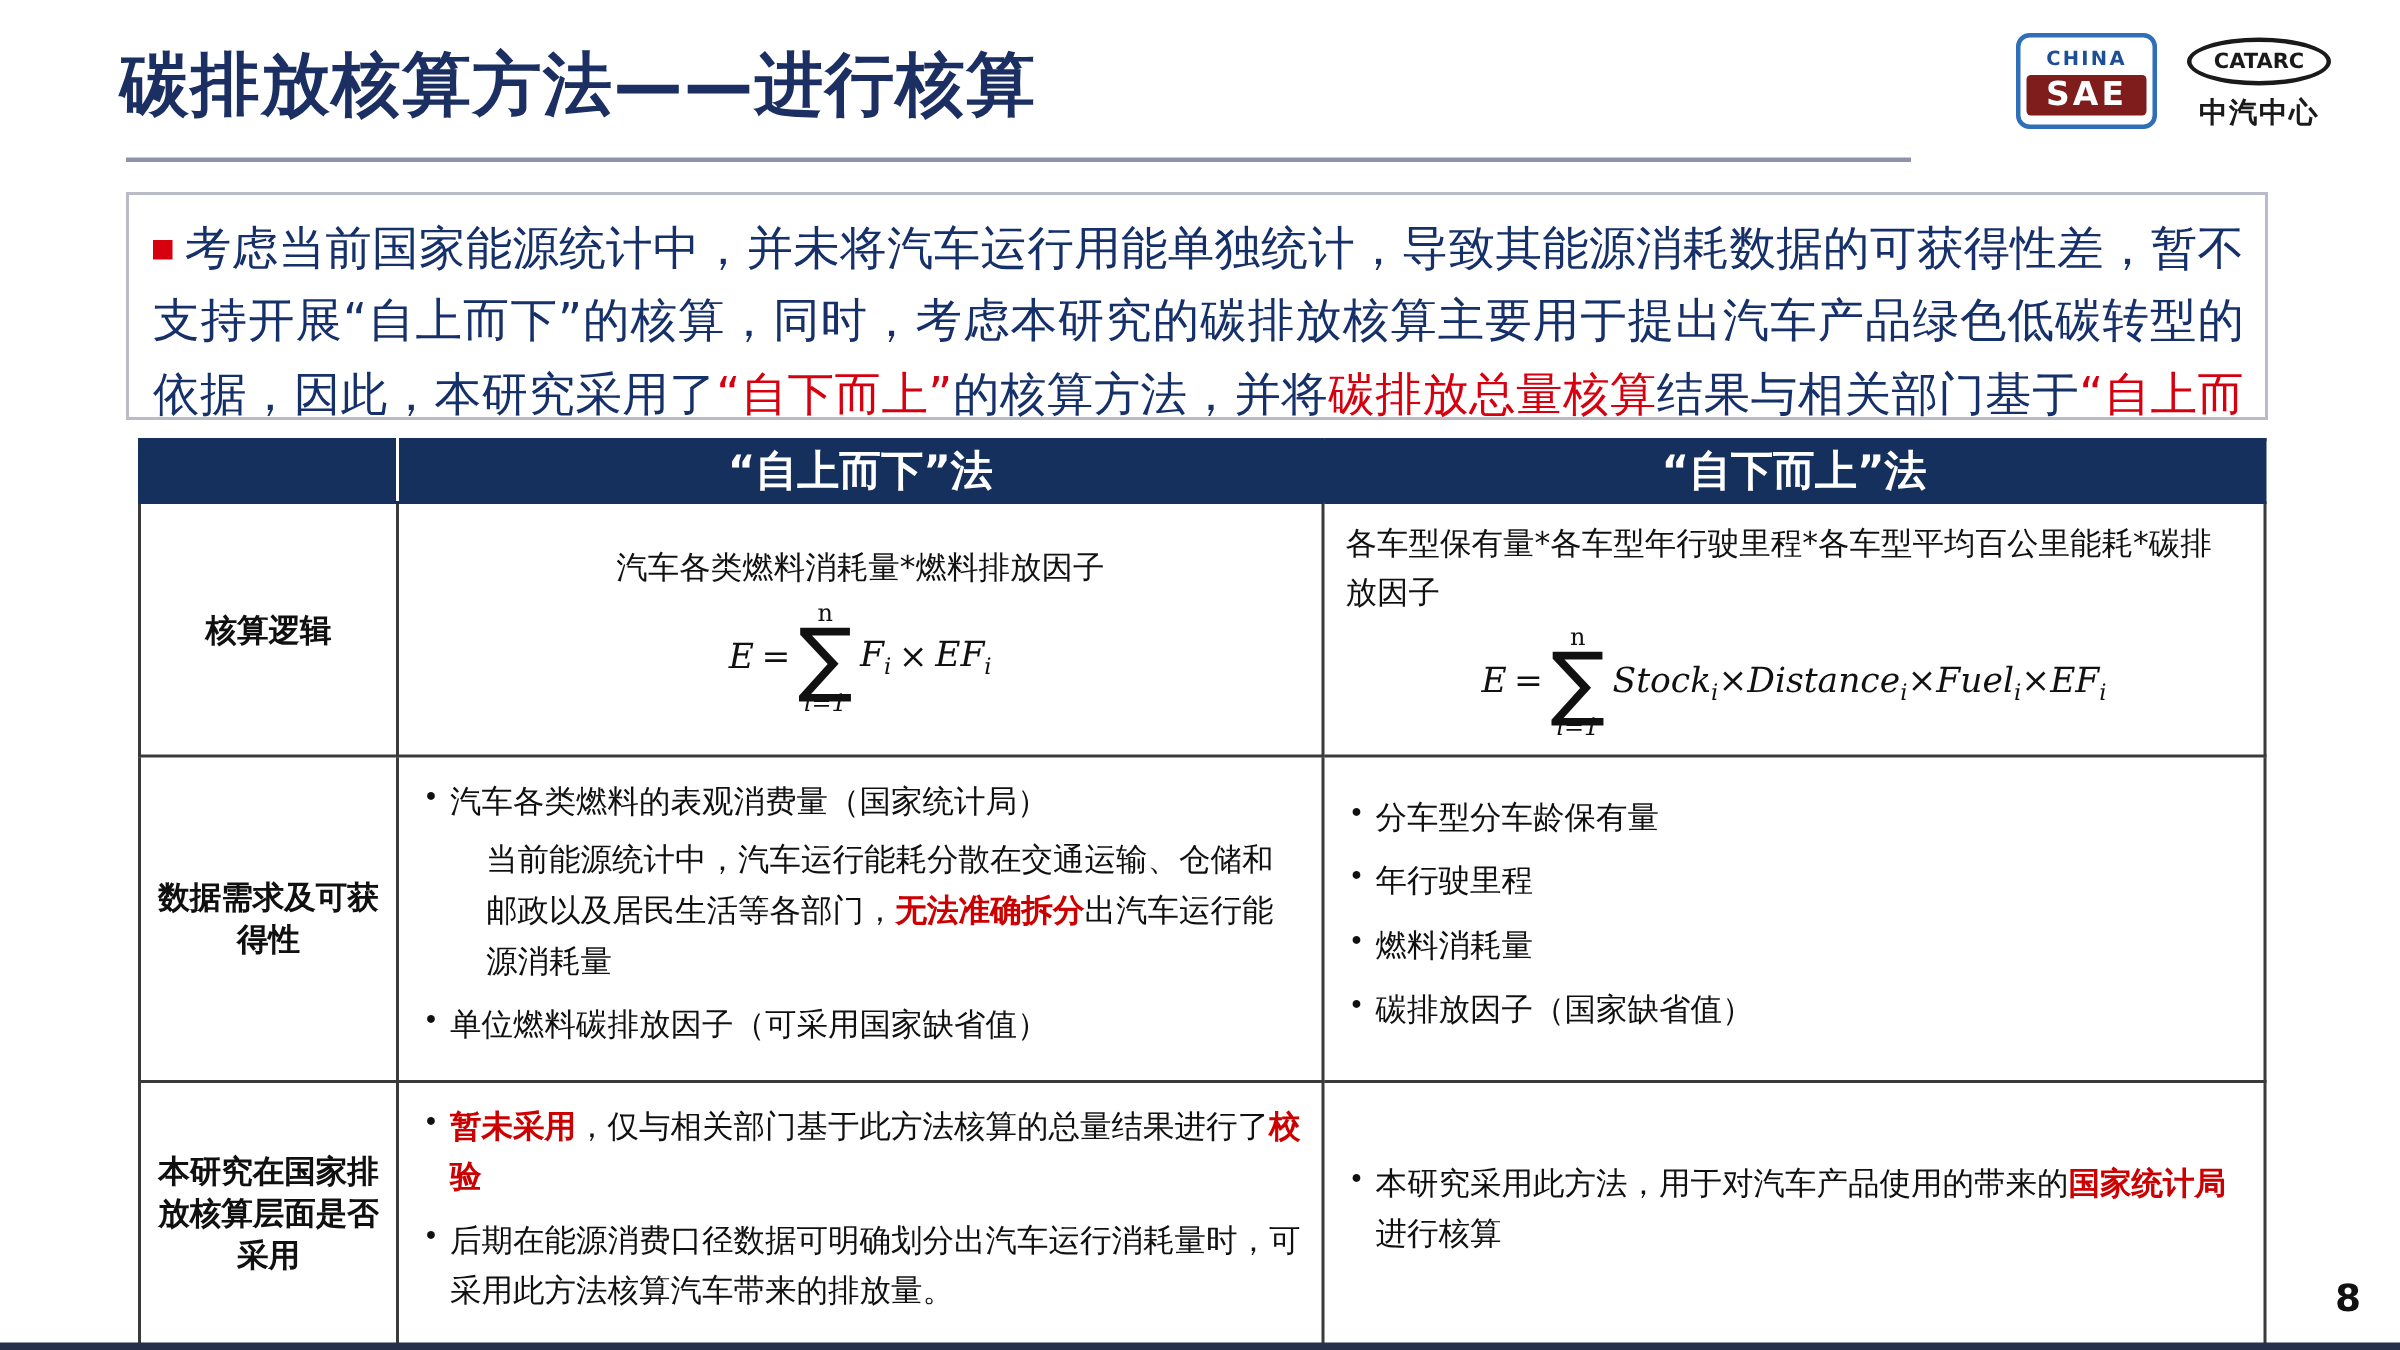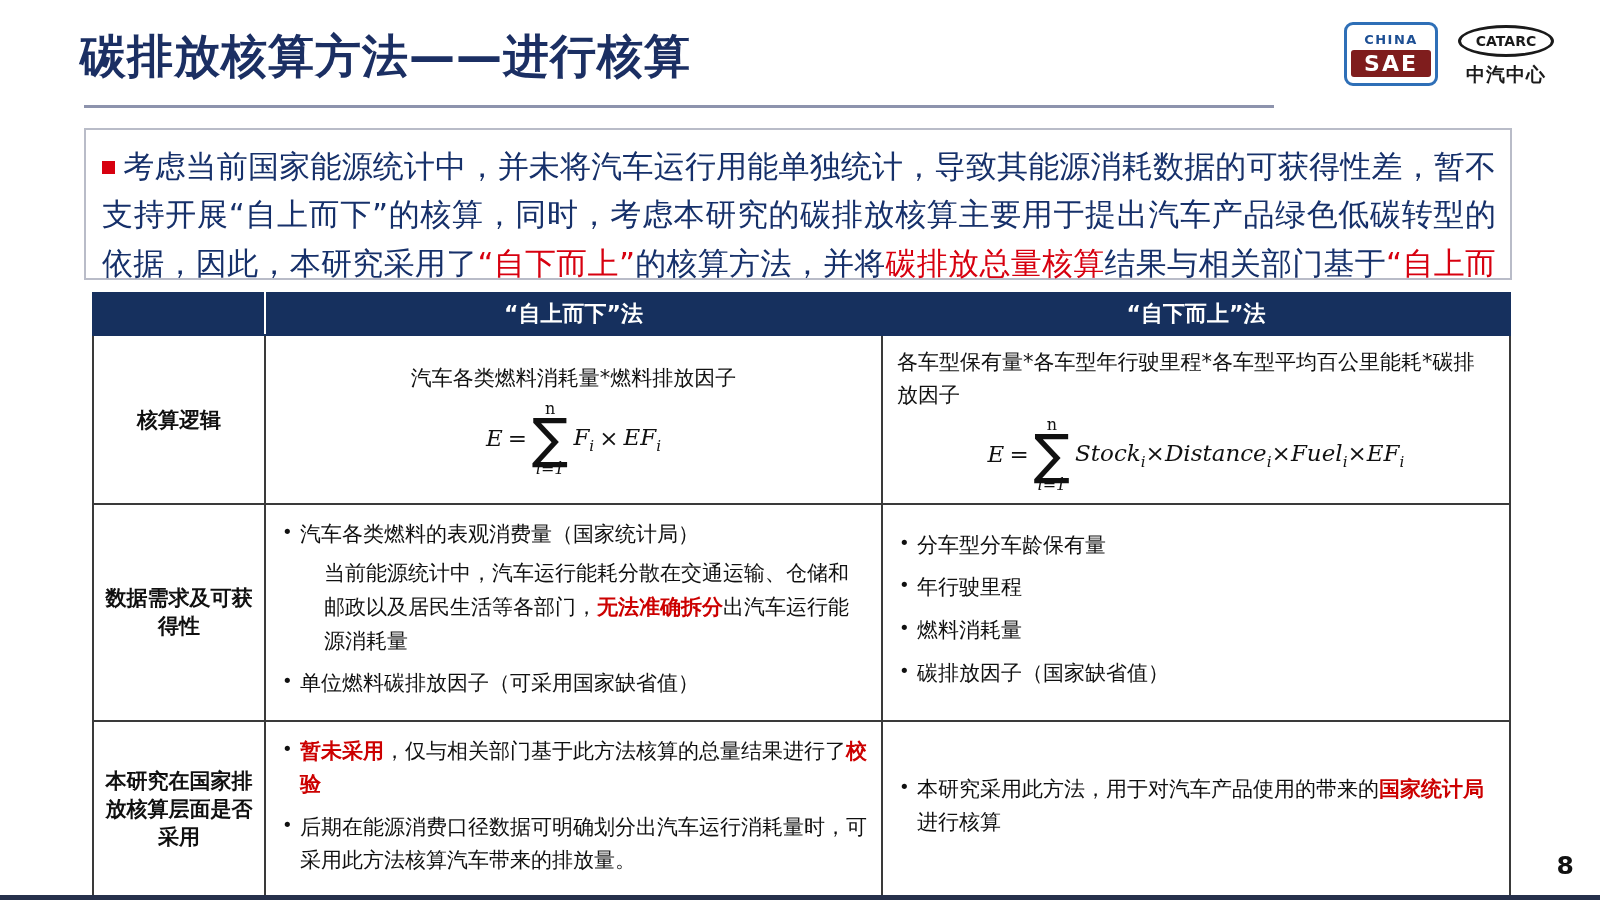--- a/index.html
+++ b/index.html
@@ -127,21 +127,21 @@
     table-layout: fixed;
     border: 2px solid #3a3a3a;
   }
   #tbl td, #tbl th {
     border: 2px solid #3a3a3a;
     vertical-align: middle;
   }
   #tbl thead th {
     background: #16305e;
     color: #ffffff;
-    font-size: 22px;
+    font-size: 28px;
     font-weight: 700;
     height: 42px;
     text-align: center;
     border-color: #16305e;
   }
   #tbl thead th.lbl-head { border-right-color: #ffffff; }
   .col-label { width: 172px; }
   .col-td { width: 617px; }
   .col-bu { width: 628px; }
   .rowlabel {

